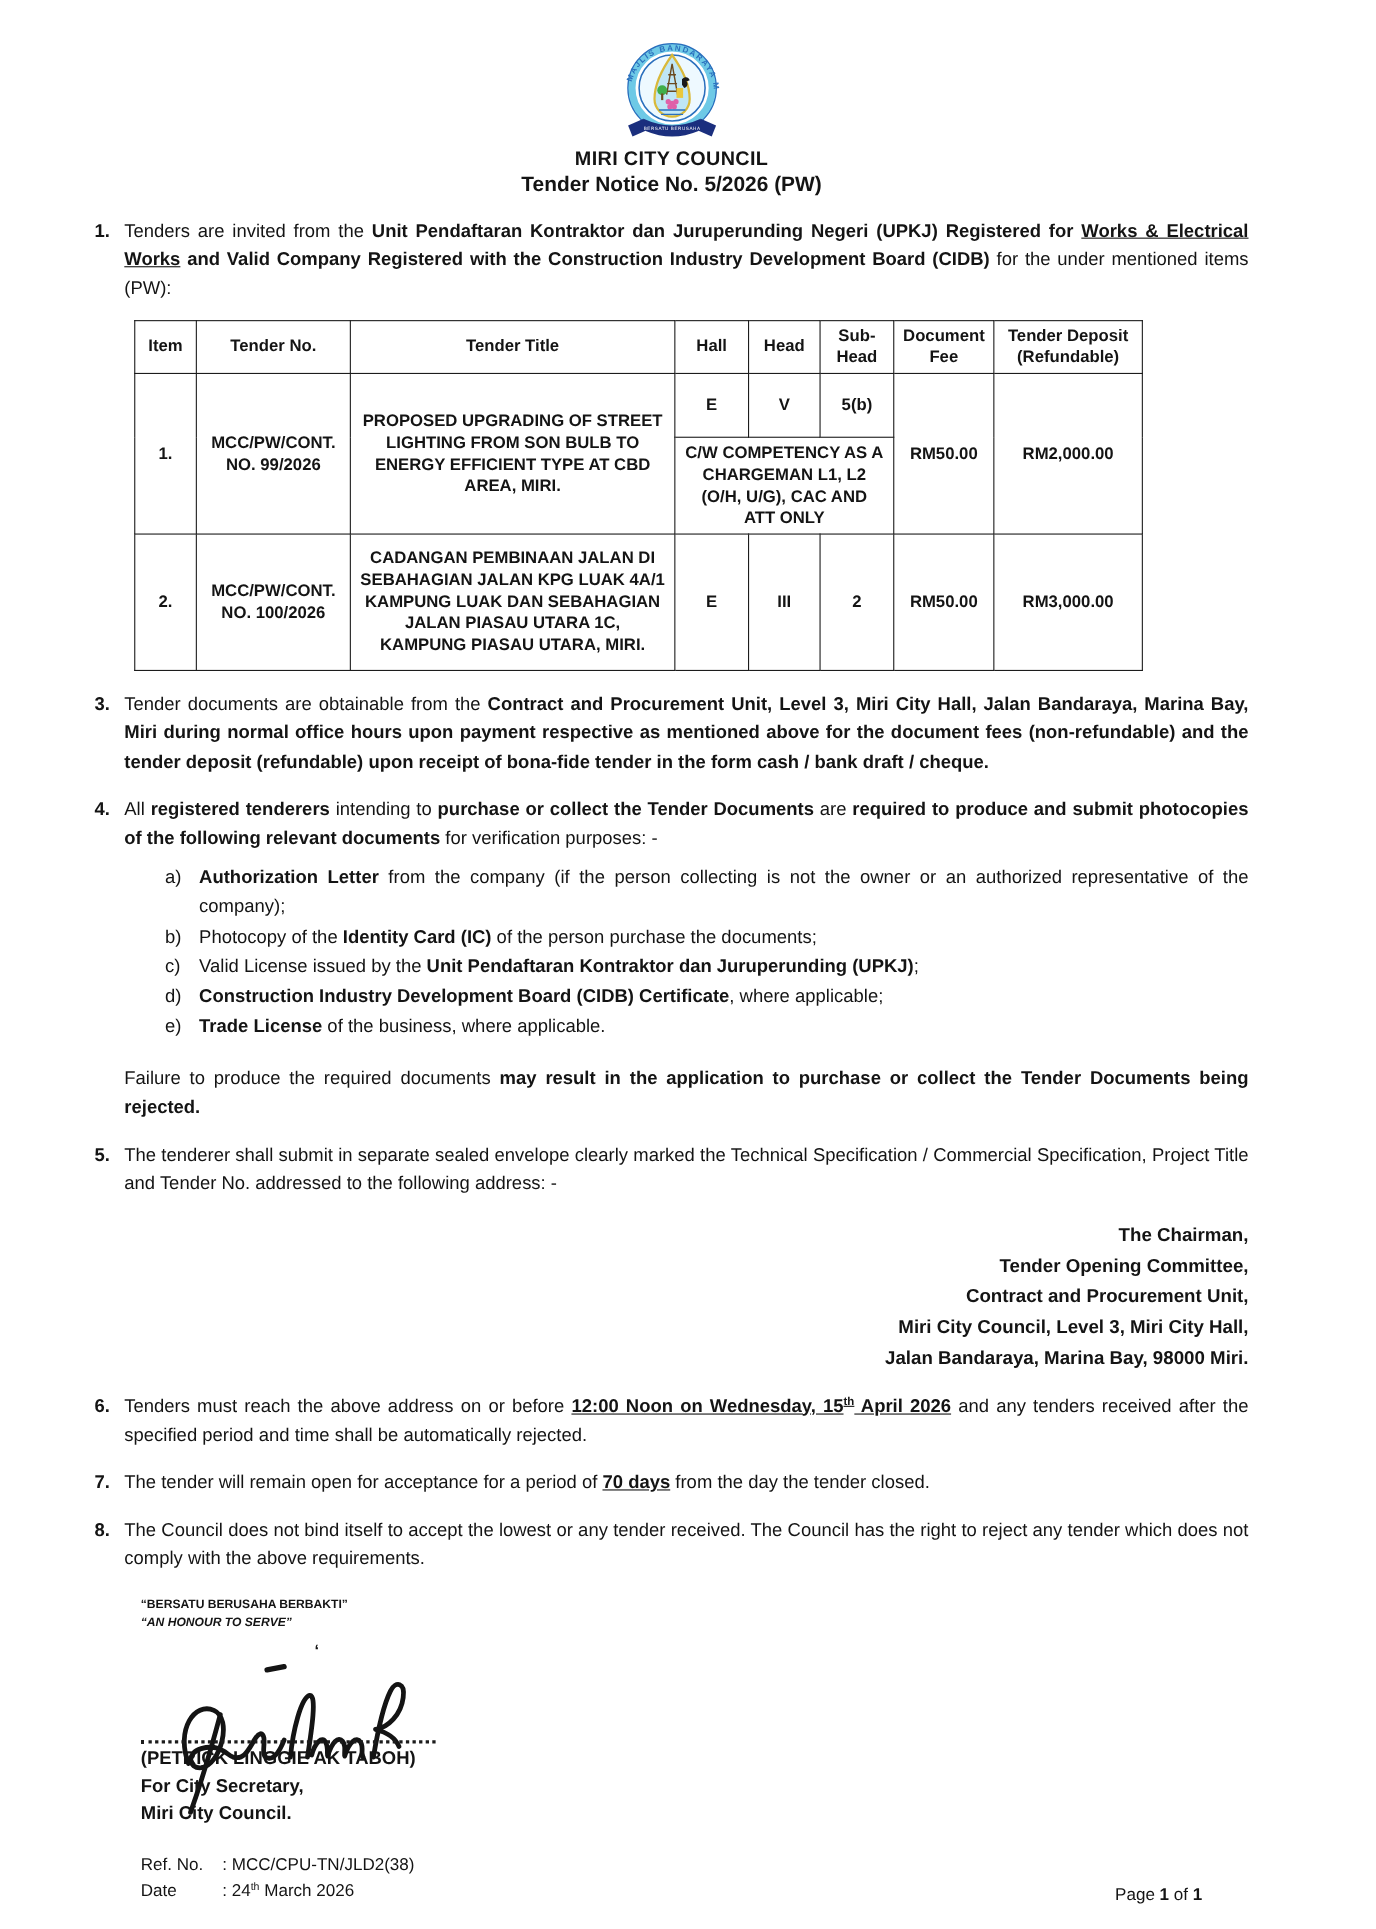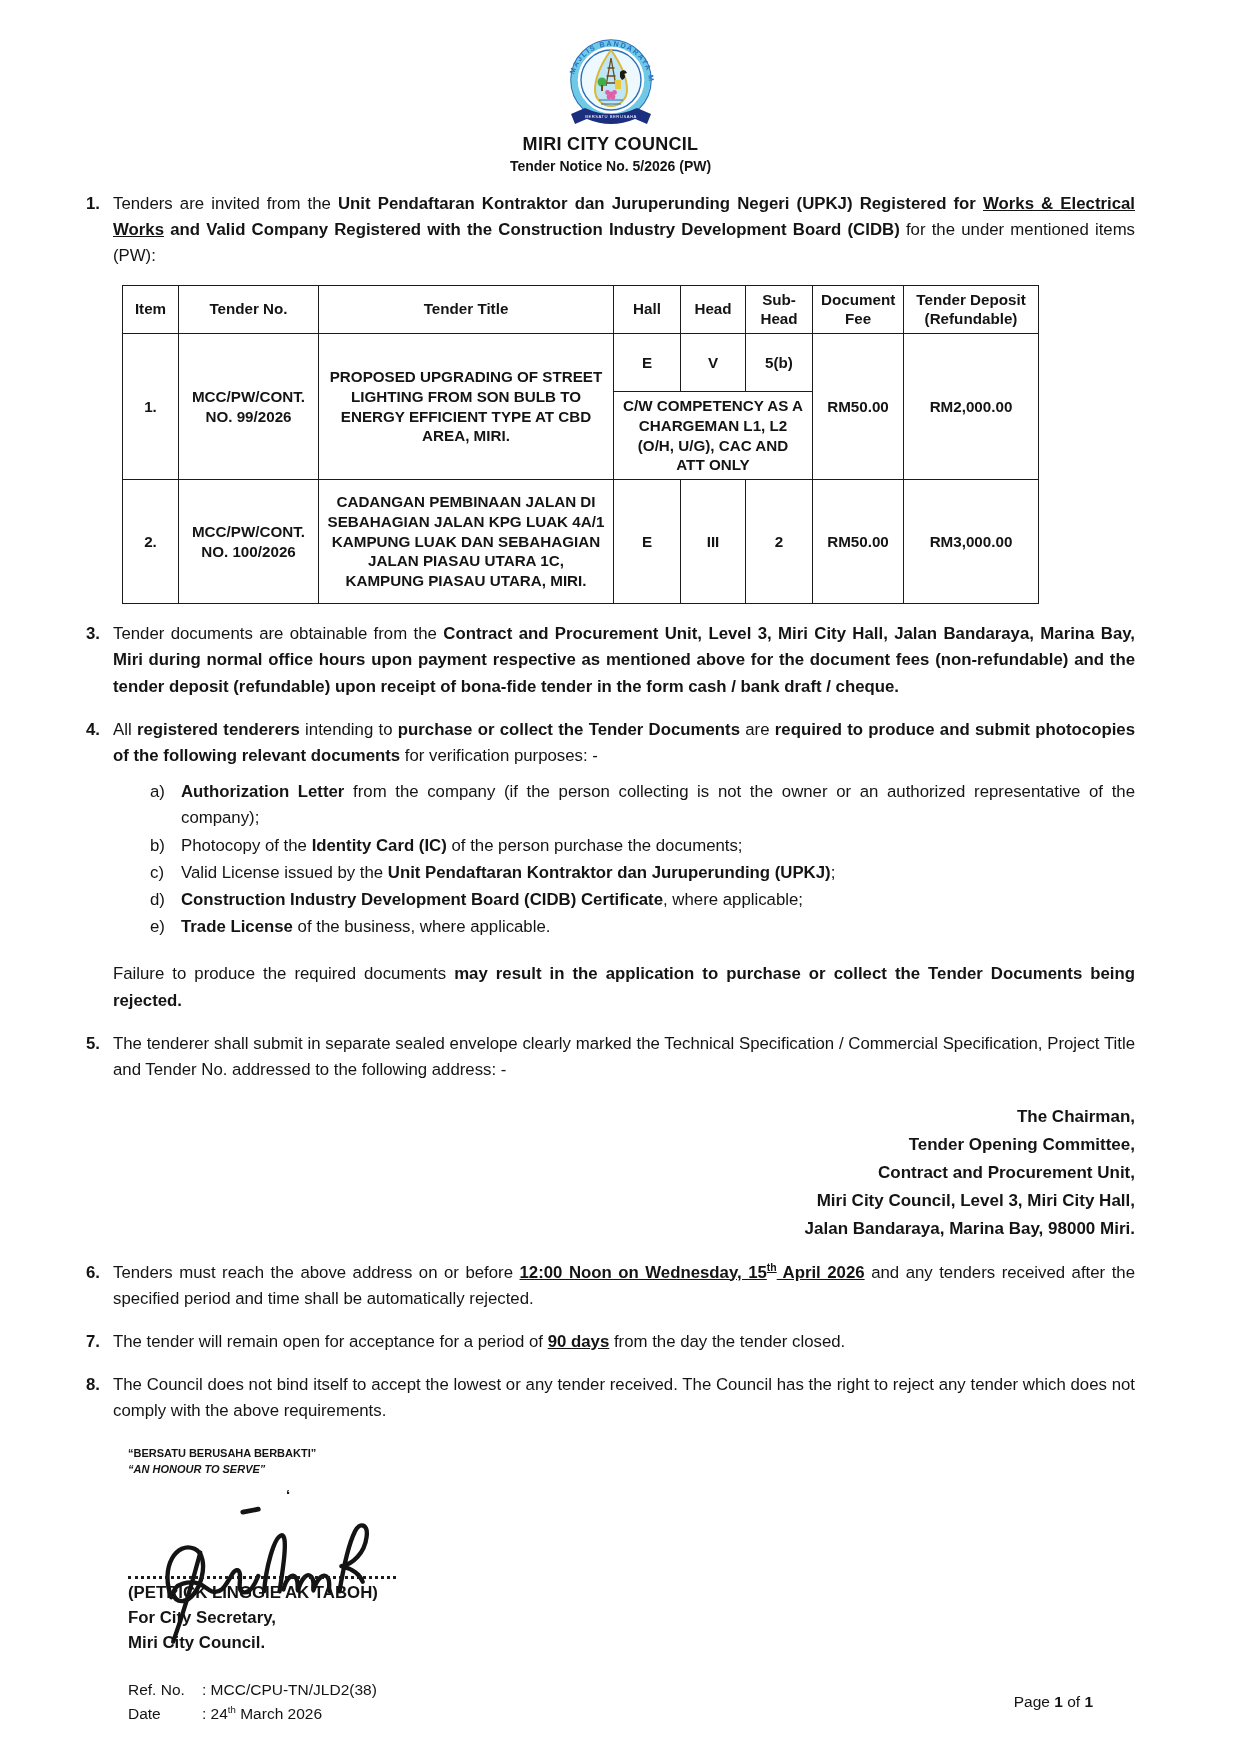--- a/index.html
+++ b/index.html
@@ -8,21 +8,21 @@
     width:1251px; height:1754px; background:#ffffff; margin:0 auto;
     font-family:"Liberation Sans", sans-serif; color:#141414;
     position:relative; overflow:hidden;
   }
   .content { padding:30px 116px 0 86px; }
 
   
   .doc-header { text-align:center; }
   .crest { display:block; margin:6px auto 2px auto; }
   .org-name { font-weight:bold; font-size:18px; letter-spacing:.3px; }
-  .notice-title { font-weight:bold; font-size:14px; margin-top:3px; }
+  .notice-title { font-weight:bold; font-size:19px; margin-top:3px; }
 
   
   .nitem { display:flex; margin-top:17px; font-size:16.8px; line-height:1.56; }
   .num { width:27px; flex:none; font-weight:bold; }
   .ntext { flex:1; text-align:justify; }
   .b { font-weight:bold; }
   .u { text-decoration:underline; }
   .sup { vertical-align:super; font-size:.62em; }
 
   
@@ -57,21 +57,21 @@
   .motto-en { font-style:italic; }
 
   
   .sig-area { position:relative; margin:6px 0 0 42px; height:168px; }
   .sig-mark { position:absolute; left:158px; top:2px; font-size:15px; font-weight:bold; }
   .sig-svg { position:absolute; left:22px; top:14px; }
   .sig-line { position:absolute; left:0; top:92px; width:268px; border-bottom:3px dotted #1c1c1c; }
   .sig-text { position:absolute; left:0; top:96px; font-weight:bold; font-size:16.8px; line-height:1.5; }
 
   
-  .footer-row { display:flex; justify-content:space-between; align-items:center;
+  .footer-row { display:flex; justify-content:space-between; align-items:flex-end;
                 margin:26px 0 0 42px; font-size:15.5px; }
   .ref-line { display:flex; line-height:1.55; }
   .flabel { width:74px; flex:none; }
   .page-num { margin-right:42px; }
 </style>
 </head>
 <body>
 
 <div class="page">
   <div class="content">
@@ -224,21 +224,21 @@
       <div>Jalan Bandaraya, Marina Bay, 98000 Miri.</div>
     </div>
 
     <div class="nitem">
       <span class="num">6.</span>
       <div class="ntext"><span>Tenders must reach the above address on or before </span><span class="b u">12:00 Noon on Wednesday, 15</span><span class="b u sup">th</span><span class="b u"> April 2026</span><span> and any tenders received after the specified period and time shall be automatically rejected.</span></div>
     </div>
 
     <div class="nitem">
       <span class="num">7.</span>
-      <div class="ntext"><span>The tender will remain open for acceptance for a period of </span><span class="b u">90 days</span><span> from the day the tender closed.</span></div>
+      <div class="ntext"><span>The tender will remain open for acceptance for a period of </span><span class="b u">70 days</span><span> from the day the tender closed.</span></div>
     </div>
 
     <div class="nitem">
       <span class="num">8.</span>
       <div class="ntext"><span>The Council does not bind itself to accept the lowest or any tender received. The Council has the right to reject any tender which does not comply with the above requirements.</span></div>
     </div>
 
     <div class="motto">
       <div class="motto-my">“BERSATU BERUSAHA BERBAKTI”</div>
       <div class="motto-en">“AN HONOUR TO SERVE”</div>

